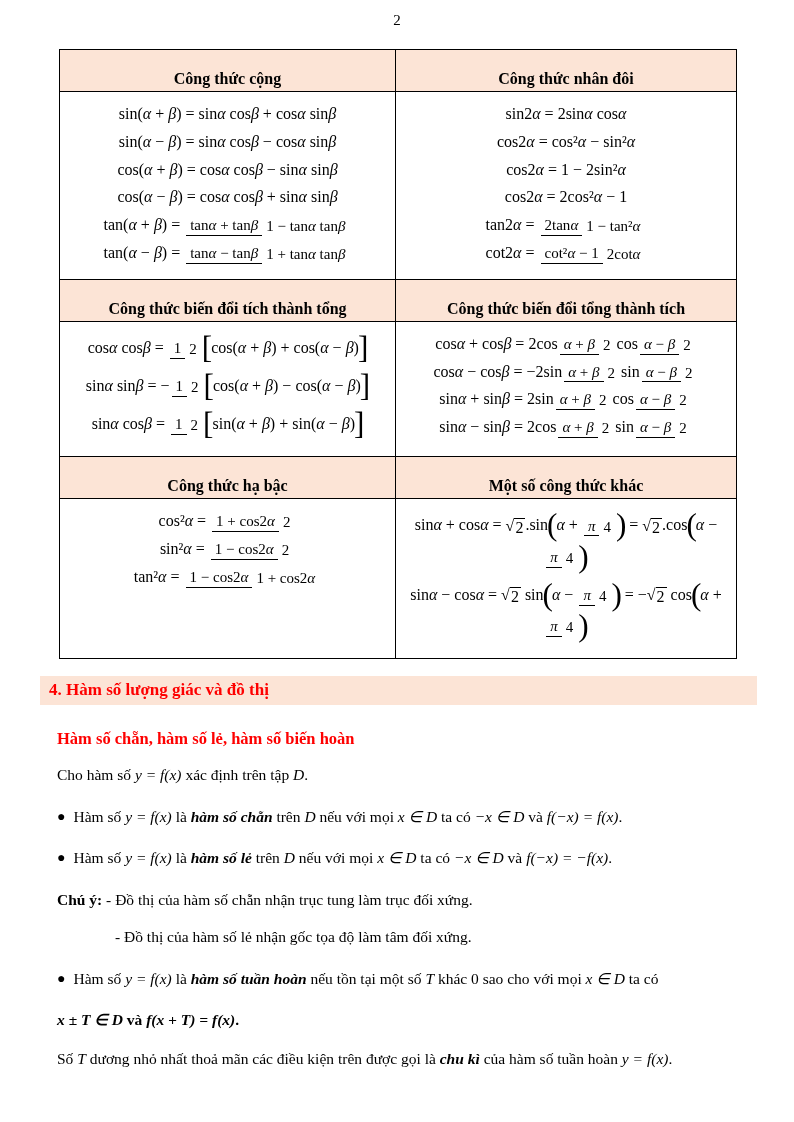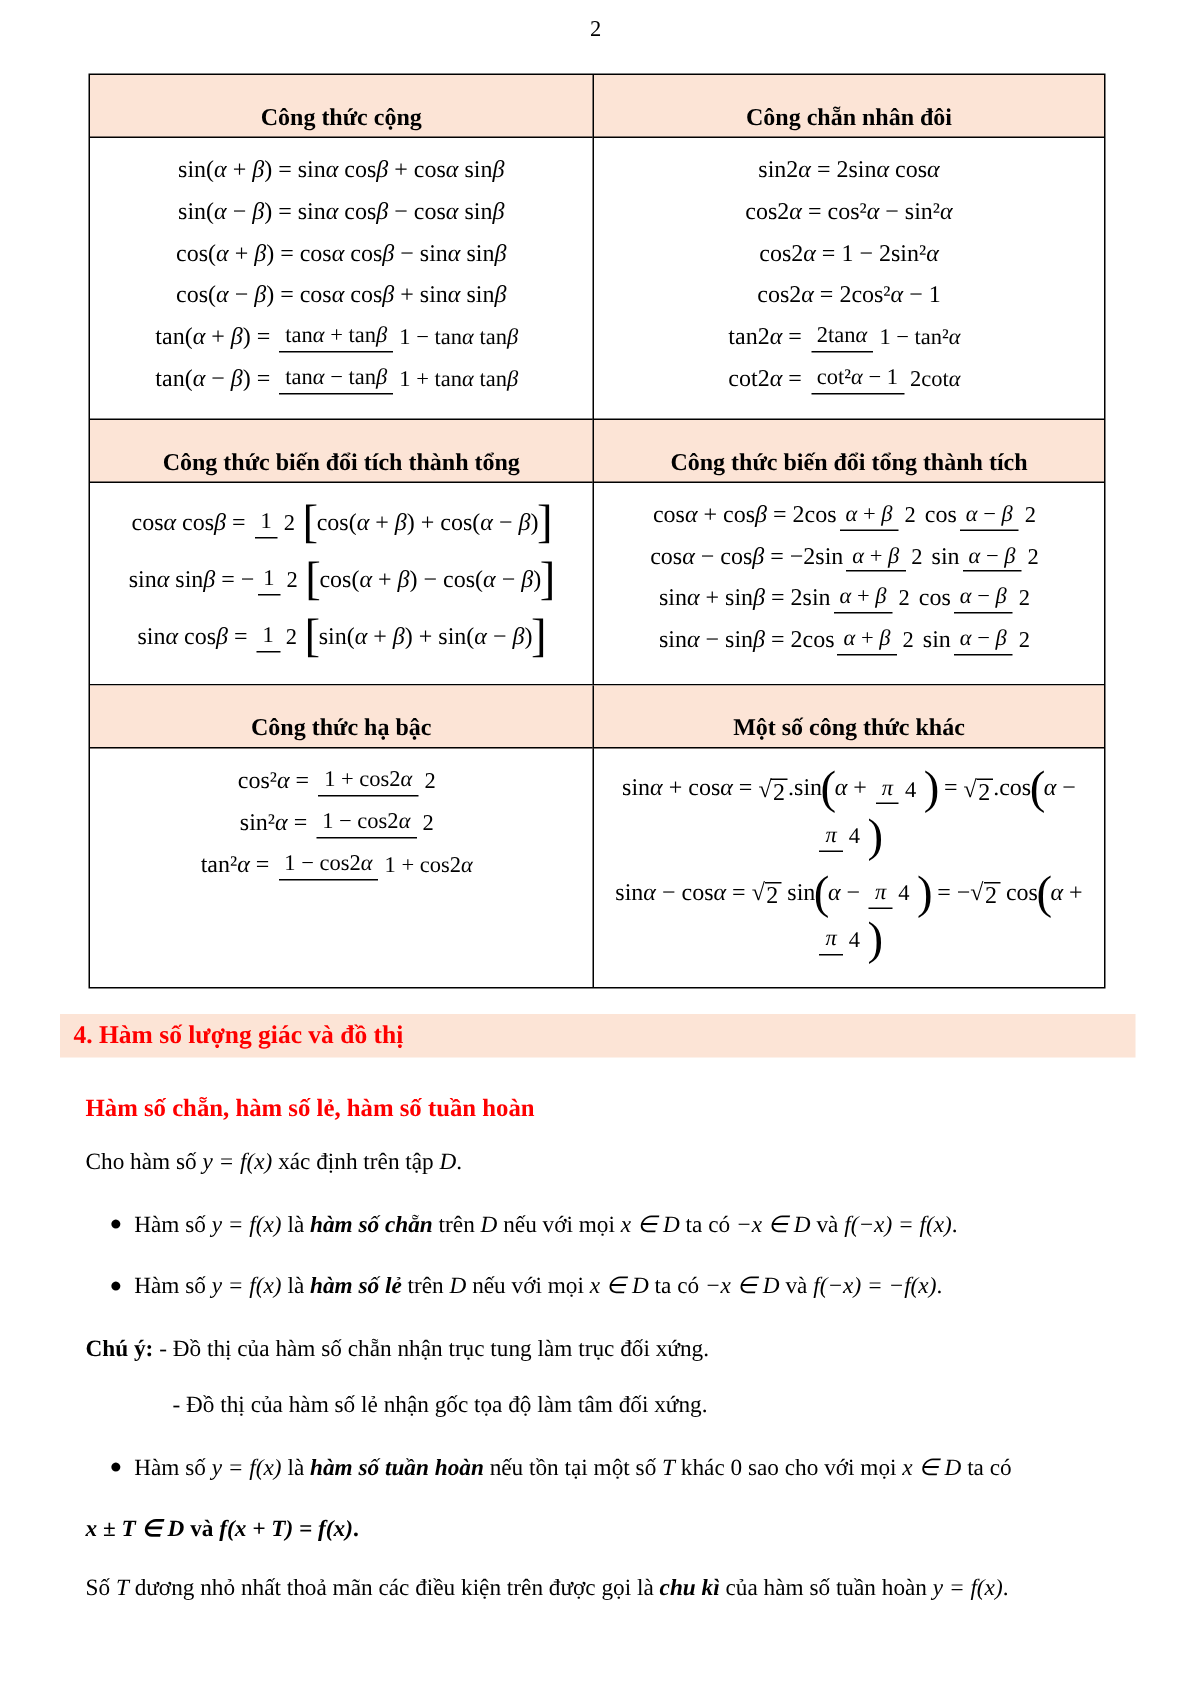--- a/index.html
+++ b/index.html
@@ -58,37 +58,37 @@
   .section-band{
     background:var(--header-bg);
     margin:17px 0 0 -17px;width:700px;
     padding:4px 8px 5px 9px;
   }
   .section-heading{color:var(--accent);font-weight:bold;font-size:17px;}
   .subheading{color:var(--accent);font-weight:bold;font-size:16.5px;margin:24px 0 0 0;}
 
   
   .para{margin:15px 0;font-size:15.5px;line-height:1.45;}
-  .para.bullet{margin:19px 16px;}
+  .para.bullet{margin:19px 0;}
   .para.indent{margin-left:58px;}
   .para.center{text-align:left;margin:17px 0;font-weight:bold;}
   .bullet-marker{margin-right:8px;font-size:14px;position:relative;top:-1px;}
   .math-var{font-style:italic;}
   .bold-italic{font-weight:bold;font-style:italic;}
   .bold{font-weight:bold;margin-top:16px;}
 </style>
 </head>
 <body>
 
 <div class="page">
   <div class="page-number">2</div>
 
   <div class="formula-table" id="formula-table">
       <div class="th">Công thức cộng</div>
-      <div class="th col-r">Công chẵn nhân đôi</div>
+      <div class="th col-r">Công thức nhân đôi</div>
       <div class="td">
         <div class="formula">sin(<i>α</i> + <i>β</i>) = sin<i>α</i> cos<i>β</i> + cos<i>α</i> sin<i>β</i></div>
         <div class="formula">sin(<i>α</i> − <i>β</i>) = sin<i>α</i> cos<i>β</i> − cos<i>α</i> sin<i>β</i></div>
         <div class="formula">cos(<i>α</i> + <i>β</i>) = cos<i>α</i> cos<i>β</i> − sin<i>α</i> sin<i>β</i></div>
         <div class="formula">cos(<i>α</i> − <i>β</i>) = cos<i>α</i> cos<i>β</i> + sin<i>α</i> sin<i>β</i></div>
         <div class="formula">tan(<i>α</i> + <i>β</i>) = <span class="frac">
             <span class="num">tan<i>α</i> + tan<i>β</i></span>
             <span class="den">1 − tan<i>α</i> tan<i>β</i></span>
           </span></div>
         <div class="formula">tan(<i>α</i> − <i>β</i>) = <span class="frac">
@@ -199,21 +199,21 @@
             <span class="num"><i>π</i></span>
             <span class="den">4</span>
           </span><span class="big-delim">)</span></div>
       </div>
     </div>
 
   <div class="section-band">
     <span class="section-heading">4. Hàm số lượng giác và đồ thị</span>
   </div>
 
-  <div class="subheading">Hàm số chẵn, hàm số lẻ, hàm số tuần hoàn</div>
+  <div class="subheading">Hàm số chẵn, hàm số lẻ, hàm số biến hoàn</div>
 
   <div id="paragraphs">
       <div class="para plain">Cho hàm số <span class="math-var">y = f(x)</span> xác định trên tập <span class="math-var">D</span>.</div>
       <div class="para bullet"><span class="bullet-marker">●</span>Hàm số <span class="math-var">y = f(x)</span> là <span class="bold-italic">hàm số chẵn</span> trên <span class="math-var">D</span> nếu với mọi <span class="math-var">x ∈ D</span> ta có <span class="math-var">−x ∈ D</span> và <span class="math-var">f(−x) = f(x)</span>.</div>
       <div class="para bullet"><span class="bullet-marker">●</span>Hàm số <span class="math-var">y = f(x)</span> là <span class="bold-italic">hàm số lẻ</span> trên <span class="math-var">D</span> nếu với mọi <span class="math-var">x ∈ D</span> ta có <span class="math-var">−x ∈ D</span> và <span class="math-var">f(−x) = −f(x)</span>.</div>
       <div class="para plain"><span class="bold">Chú ý:</span> - Đồ thị của hàm số chẵn nhận trục tung làm trục đối xứng.</div>
       <div class="para indent">- Đồ thị của hàm số lẻ nhận gốc tọa độ làm tâm đối xứng.</div>
       <div class="para bullet"><span class="bullet-marker">●</span>Hàm số <span class="math-var">y = f(x)</span> là <span class="bold-italic">hàm số tuần hoàn</span> nếu tồn tại một số <span class="math-var">T</span> khác 0 sao cho với mọi <span class="math-var">x ∈ D</span> ta có</div>
       <div class="para center"><span class="math-var">x ± T ∈ D</span> và <span class="math-var">f(x + T) = f(x)</span>.</div>
       <div class="para plain">Số <span class="math-var">T</span> dương nhỏ nhất thoả mãn các điều kiện trên được gọi là <span class="bold-italic">chu kì</span> của hàm số tuần hoàn <span class="math-var">y = f(x)</span>.</div>

